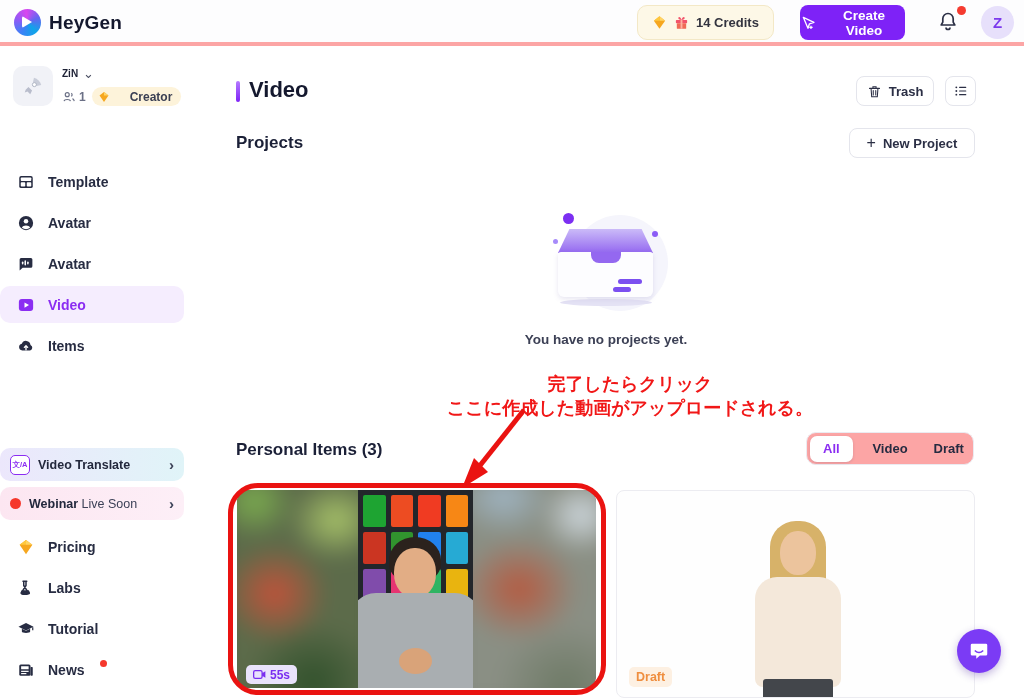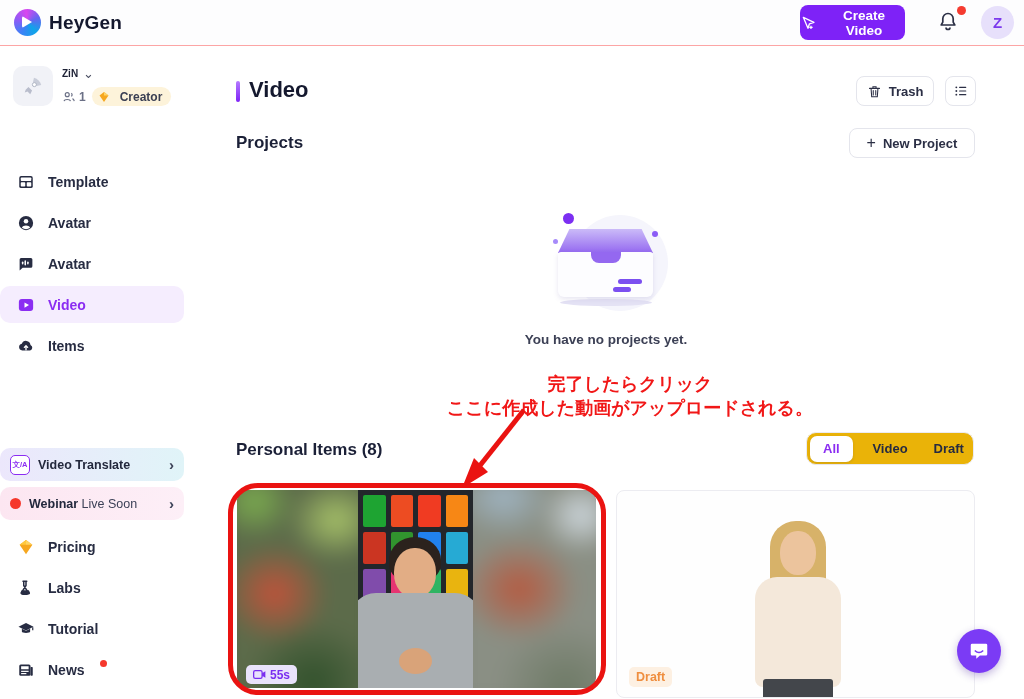--- a/index.html
+++ b/index.html
@@ -1,21 +1,21 @@
 <!DOCTYPE html>
 <html><head>
 <meta charset="utf-8">
 <style>
   * { margin:0; padding:0; box-sizing:border-box; }
   html,body { width:1024px; height:699px; font-family:"Liberation Sans", sans-serif; background:#fff; }
   .stage { position:relative; width:1024px; height:699px; overflow:hidden; background:#fff; }
   .abs { position:absolute; }
 
   
-  .topbar { position:absolute; left:0; top:0; width:1024px; height:46px; background:#fdfdfe; border-bottom:1px solid #fca5a5; z-index:30; }
+  .topbar { position:absolute; left:0; top:0; width:1024px; height:46px; background:#fdfdfe; border-bottom:4px solid #fca5a5; z-index:30; }
   .brand { position:absolute; left:14px; top:9px; display:flex; align-items:center; gap:8px; }
   .logo-mark { width:27px; height:27px; border-radius:50%;
     background:conic-gradient(from 210deg,#3b82f6,#8b5cf6,#d946ef,#6366f1,#0ea5e9,#3b82f6); position:relative; }
   .logo-mark::after { content:""; position:absolute; left:8px; top:7px; width:0; height:0;
     border-left:10px solid #fff; border-top:6px solid transparent; border-bottom:6px solid transparent; border-radius:2px; }
   .brand-name { font-size:19px; font-weight:bold; color:#14182e; letter-spacing:.2px; }
   .credits-pill { position:absolute; left:637px; top:5px; height:35px; padding:0 14px; display:flex; align-items:center; gap:7px;
     background:#fdf8e7; border:1px solid #f3e8c6; border-radius:10px; cursor:pointer; }
   .credits-text { font-size:13px; font-weight:bold; color:#33343f; }
   .gem { width:15px; height:15px; }
@@ -29,21 +29,21 @@
 
   
   .sidebar { position:absolute; left:0; top:46px; width:184px; height:653px; background:#fff; z-index:20; }
   .ws-avatar { position:absolute; left:13px; top:20px; width:40px; height:40px; border-radius:10px; background:#f1f2f7;
     display:flex; align-items:center; justify-content:center; }
   .ws-name-row { position:absolute; left:62px; top:22px; display:flex; align-items:center; gap:5px; cursor:pointer; }
   .ws-name { font-size:10px; font-weight:bold; color:#1d2135; }
   .chev-down { font-size:13px; color:#4a4f63; line-height:10px; }
   .ws-meta { position:absolute; left:62px; top:41px; display:flex; align-items:center; gap:6px; }
   .member-count { font-size:12px; color:#6b7086; font-weight:bold; display:flex; align-items:center; gap:3px; }
-  .role-badge { height:19px; padding:0 9px 0 6px; background:#fdf3da; border-radius:10px; display:flex; align-items:center; gap:10px;
+  .role-badge { height:19px; padding:0 9px 0 6px; background:#fdf3da; border-radius:10px; display:flex; align-items:center; gap:20px;
     font-size:12px; font-weight:bold; color:#3a3f53; }
   .nav-item { position:absolute; left:0; width:184px; height:37px; display:flex; align-items:center; gap:13px; padding-left:17px;
     font-size:14px; font-weight:bold; color:#272c42; cursor:pointer; border-radius:10px; }
   .nav-item.active { background:#f5edfe; color:#8b2df2; }
   .promo { position:absolute; left:0; width:184px; height:33px; border-radius:10px; display:flex; align-items:center; gap:8px;
     padding:0 10px 0 10px; cursor:pointer; }
   .promo-vt { background:linear-gradient(90deg,#ece7fc,#e0f4f8); }
   .promo-web { background:linear-gradient(90deg,#fce6f1,#fdeff7);justify-content:space-between; }
   .promo-label { font-size:12.5px; font-weight:bold; color:#23283d; flex:1; white-space:nowrap; }
   .promo-label .sub { font-weight:normal; color:#3c4157; }
@@ -72,21 +72,21 @@
   .box-line { position:absolute; height:5px; border-radius:3px; background:#7b4ff0; }
   .box-shadow { position:absolute; left:560px; top:299px; width:92px; height:7px; border-radius:50%; background:#e4e2f4; }
   .dot { position:absolute; border-radius:50%; background:#7c2ff2; }
   .empty-text { position:absolute; left:236px; top:332px; width:740px; text-align:center; font-size:13.5px; font-weight:bold; color:#3c4055; }
 
   
   .annot { position:absolute; left:330px; top:372px; width:600px; text-align:center; color:#f11717; font-weight:bold;
     font-size:18px; line-height:24px; }
 
   
-  .tabs { position:absolute; left:806px; top:432px; width:168px; height:33px; background:#eab308; border:1px solid #ebebf1;
+  .tabs { position:absolute; left:806px; top:432px; width:168px; height:33px; background:#fca5a5; border:1px solid #ebebf1;
     border-radius:10px; display:flex; align-items:center; padding:3px; gap:16px; }
   .tab { flex:1; height:26px; border-radius:7px; display:flex; align-items:center; justify-content:center;
     font-size:13px; font-weight:bold; color:#262b41; cursor:pointer; }
   .tab.active { background:#fff; color:#8b2df2; box-shadow:0 1px 3px rgba(40,40,80,.15); }
 
   
   .card1 { position:absolute; left:237px; top:490px; width:359px; height:198px; border-radius:12px; overflow:hidden;
     background:#555; cursor:pointer; }
   .thumb-side { position:absolute; top:0; height:100%; overflow:hidden; }
   .thumb-blur { position:absolute; inset:-16px; filter:blur(9px); }
@@ -120,20 +120,34 @@
 <body>
 
 <div class="stage">
 
   <div class="topbar">
     <div class="brand">
       <div class="logo-mark"></div>
       <div class="brand-name">HeyGen</div>
     </div>
 
+    <div class="credits-pill">
+      <svg class="gem" viewBox="0 0 24 24">
+        <polygon points="12,2 21,9 12,22 3,9" fill="#f6a71f"></polygon>
+        <polygon points="12,2 21,9 12,9" fill="#ffd465"></polygon>
+        <polygon points="3,9 12,9 12,2" fill="#ffc93e"></polygon>
+      </svg>
+      <svg class="gem" viewBox="0 0 24 24">
+        <rect x="3" y="8" width="18" height="5" rx="1" fill="#f2536a"></rect>
+        <rect x="4.5" y="13" width="15" height="9" rx="1" fill="#ef6a56"></rect>
+        <rect x="10.5" y="8" width="3" height="14" fill="#ffb1a0"></rect>
+        <path d="M12 8C9 8 6 6 7 4s4-1 5 4zM12 8c3 0 6-2 5-4s-4-1-5 4z" fill="#f2536a"></path>
+      </svg>
+      <span class="credits-text">14 Credits</span>
+    </div>
 
     <button class="create-btn">
       <svg width="16" height="16" viewBox="0 0 24 24">
         <path d="M5 3.5l7 16.5 2.2-6.8 6.8-2.2z" fill="none" stroke="#fff" stroke-width="2" stroke-linejoin="round"></path>
         <path d="M14 18.5h5M16.5 16v5" stroke="#fff" stroke-width="1.8"></path>
       </svg>
       <span>Create Video</span>
     </button>
 
     <div class="bell-wrap">
@@ -311,21 +325,21 @@
 
   <div class="annot">
     <div>完了したらクリック</div>
     <div>ここに作成した動画がアップロードされる。</div>
   </div>
   <svg class="abs" style="left:440px; top:400px; z-index:11;" width="120" height="100" viewBox="0 0 120 100">
     <line x1="84" y1="10" x2="38" y2="68" stroke="#ea1311" stroke-width="5"></line>
     <polygon points="22,88 48,72 34,58" fill="#ea1311"></polygon>
   </svg>
 
-  <div class="section-heading" style="left:236px; top:440px;">Personal Items (8)</div>
+  <div class="section-heading" style="left:236px; top:440px;">Personal Items (3)</div>
 
   <div class="tabs">
     <div class="tab active">All</div>
     <div class="tab">Video</div>
     <div class="tab">Draft</div>
   </div>
 
   <div class="card1">
     <div class="thumb-side" style="left:0; width:121px;">
       <div class="thumb-blur" style="background:

